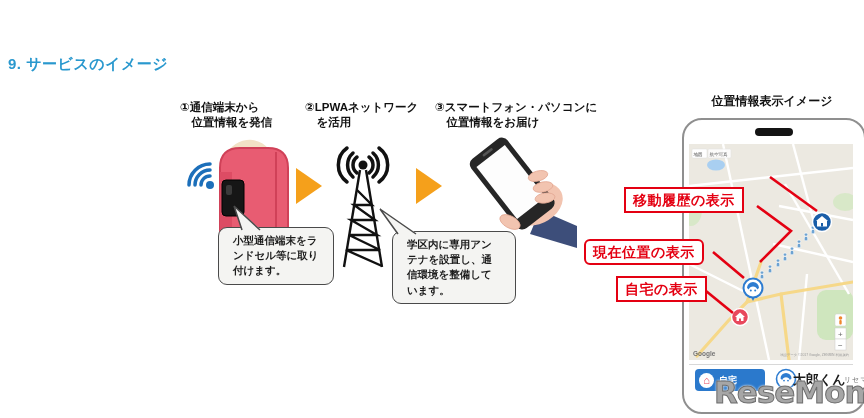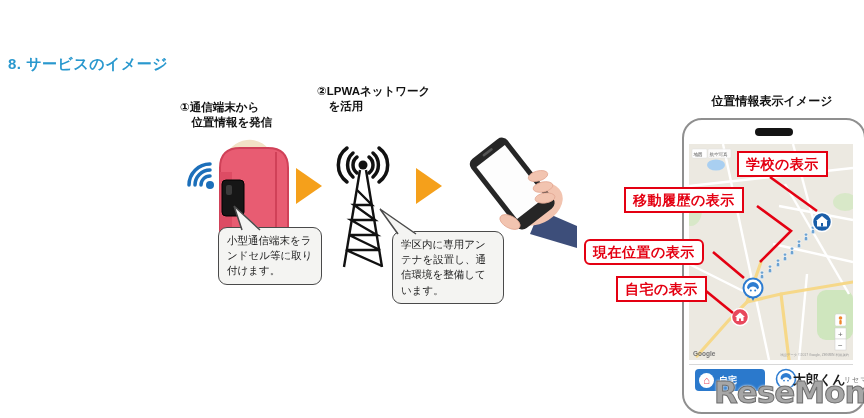--- a/index.html
+++ b/index.html
@@ -6,21 +6,21 @@
   body{font-family:"Liberation Sans","DejaVu Sans",sans-serif;background:#fff;}
   #stage{position:relative;width:864px;height:418px;background:#fff;overflow:hidden;}
   .abs{position:absolute;}
   
   .page-title{left:8px;top:55px;font-size:15px;font-weight:bold;color:#2998CE;letter-spacing:.5px;}
   
   .step-label{font-size:11.5px;font-weight:bold;color:#111;line-height:1.3;white-space:pre-line;}
   
   .arrow{width:0;height:0;border-top:18px solid transparent;border-bottom:18px solid transparent;border-left:26px solid #F5A01B;}
   
-  .bubble{background:#F4F4F2;border:1.5px solid #4a4a4a;border-radius:9px;padding:5px 8px;font-size:10.5px;font-weight:400;color:#1c1c1c;line-height:1.45;z-index:4;}
+  .bubble{background:#F4F4F2;border:1.5px solid #4a4a4a;border-radius:9px;padding:5px 14px;font-size:10.5px;font-weight:700;color:#1c1c1c;line-height:1.45;z-index:4;}
   
   .panel-title{left:682px;top:93px;width:180px;text-align:center;font-size:12px;font-weight:bold;color:#111;}
   .phone{left:682px;top:118px;width:180px;height:292px;background:#fff;border:2px solid #8f8f8f;border-radius:20px;z-index:1;}
   .speaker{left:50%;top:8px;transform:translateX(-50%);width:38px;height:8px;background:#141414;border-radius:4px;}
   .map-wrap{left:5px;top:24px;width:164px;height:216px;overflow:hidden;}
   .bottom-bar{left:5px;top:244px;width:164px;height:30px;border-top:1px solid #d8d8d8;background:#fff;}
   .home-btn{left:6px;top:4px;width:70px;height:22px;background:#2B79CC;border-radius:4px;display:flex;align-items:center;gap:5px;padding-left:4px;box-sizing:border-box;}
   .home-btn .circ{width:15px;height:15px;background:#fff;border-radius:50%;display:flex;align-items:center;justify-content:center;font-size:11px;color:#E8485C;line-height:1;}
   .home-btn .lbl{color:#fff;font-size:9px;font-weight:bold;}
   .child-name{left:104px;top:6px;font-size:13px;font-weight:600;color:#1a1a1a;white-space:nowrap;}
@@ -30,26 +30,28 @@
   
   .watermark{left:714px;top:374px;z-index:9;}
   .watermark .word{font-size:31px;font-weight:800;letter-spacing:-1px;color:rgba(150,150,150,.85);-webkit-text-stroke:1px rgba(100,100,100,.9);text-shadow:0 0 3px #fff,0 0 2px #fff;font-family:"DejaVu Sans",sans-serif;}
   .watermark .kana{position:absolute;right:10px;top:1px;font-size:7px;color:#6f6f6f;letter-spacing:1px;}
 </style>
 </head>
 <body>
 
 <div id="stage">
 
-  <div class="abs page-title">8. サービスのイメージ</div>
+  <div class="abs page-title">9. サービスのイメージ</div>
 
   <div class="abs step-label" style="left:180px;top:100px;">①通信端末から
 　位置情報を発信</div>
-  <div class="abs step-label" style="left:305px;top:84px;margin-left:12px;">②LPWAネットワーク
+  <div class="abs step-label" style="left:305px;top:100px;">②LPWAネットワーク
 　を活用</div>
+  <div class="abs step-label" style="left:435px;top:100px;">③スマートフォン・パソコンに
+　位置情報をお届け</div>
 
   <svg class="abs" style="left:170px;top:138px;" width="125" height="114" viewBox="0 0 125 114">
     <g stroke="#1C6FBA" stroke-width="3.5" fill="none" stroke-linecap="round">
       <path d="M31,47 A9,9 0 0 1 40,38"></path>
       <path d="M25,47 A15,15 0 0 1 40,32"></path>
       <path d="M19,47 A21,21 0 0 1 40,26"></path>
     </g>
     <circle cx="40" cy="47" r="4" fill="#1C6FBA"></circle>
     <path d="M58,26 C62,2 92,0 98,20" stroke="#F2E2C6" stroke-width="9" fill="none"></path>
     <path d="M50,30 Q50,10 70,10 L98,10 Q118,10 118,30 L118,92 Q118,102 108,102 L60,102 Q50,102 50,92 Z" fill="#E85C72" stroke="#D04158" stroke-width="2"></path>
@@ -218,21 +220,20 @@
       <svg class="abs" style="left:86px;top:3px;" width="22" height="22" viewBox="0 0 22 22">
         <circle cx="11" cy="11" r="9.5" fill="#fff" stroke="#2D7CD1" stroke-width="1.6"></circle>
         <path d="M5.5,10.5 A5.5,5.5 0 0 1 16.5,10.5 L14.8,12 A4,4 0 0 0 7.2,12 Z" fill="#2D7CD1"></path>
         <circle cx="9" cy="12.6" r=".9" fill="#2D7CD1"></circle>
         <circle cx="13" cy="12.6" r=".9" fill="#2D7CD1"></circle>
       </svg>
       <div class="abs child-name">太郎くん</div>
     </div>
   </div>
 
-  <div class="abs red-label" style="left:737px;top:151px;">学校の表示</div>
   <div class="abs red-label" style="left:624px;top:187px;">移動履歴の表示</div>
   <div class="abs red-label" style="left:584px;top:239px;border-radius:6px;">現在位置の表示</div>
   <div class="abs red-label" style="left:616px;top:276px;">自宅の表示</div>
 
   <svg id="overlay" class="abs" width="864" height="418" viewBox="0 0 864 418">
     <polygon points="242,229 260,229 234,206" fill="#F4F4F2"></polygon>
     <path d="M242,230 L234,206 M260,230 L234,206" stroke="#4a4a4a" stroke-width="1.5" fill="none"></path>
     <polygon points="398,233 416,233 380,209" fill="#F4F4F2"></polygon>
     <path d="M398,234 L380,209 M416,234 L380,209" stroke="#4a4a4a" stroke-width="1.5" fill="none"></path>
     <g stroke="#E40012" stroke-width="2.6" fill="none">

